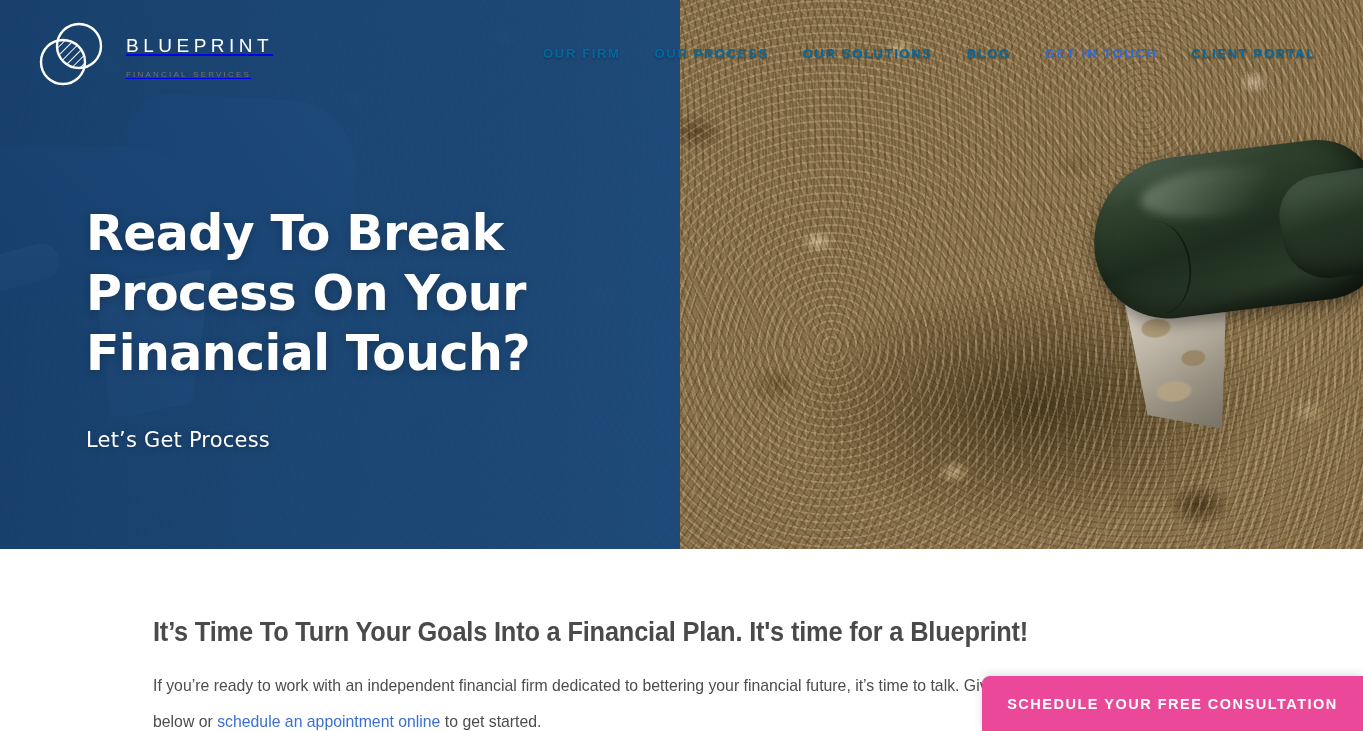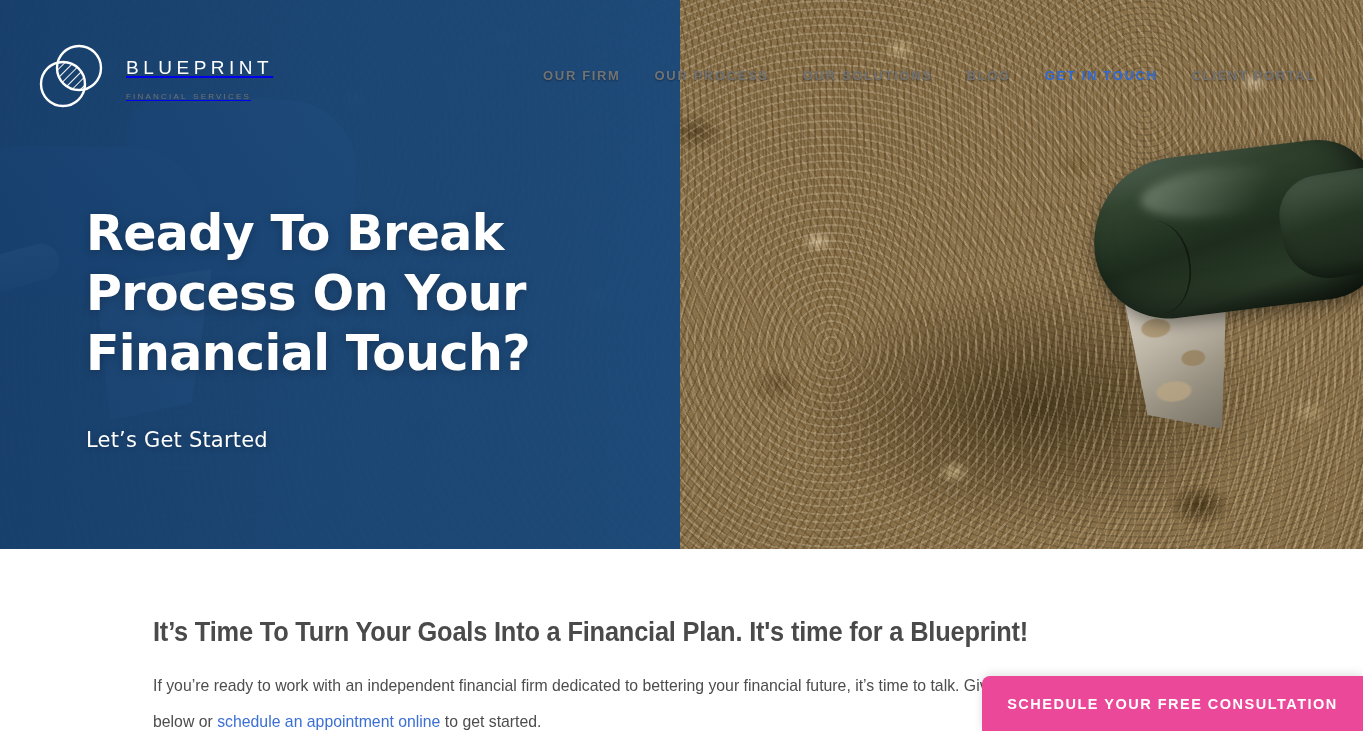--- a/index.html
+++ b/index.html
@@ -235,21 +235,20 @@
 
   
   .header {
     position: absolute;
     top: 0; left: 0;
     width: 1363px;
     height: 104px;
     z-index: 40;
     display: flex;
     align-items: center;
-    margin-top: 22px;
   }
   .brand {
     position: absolute;
     left: 36px;
     top: 18px;
     display: flex;
     align-items: center;
     gap: 18px;
     cursor: pointer;
   }
@@ -283,21 +282,21 @@
 
   .nav {
     position: absolute;
     right: 30px;
     top: 42px;
     display: flex;
     align-items: center;
     gap: 0px;
   }
   .nav-item {
-    color: #737373;
+    color: #0369a1;
     font-size: 13px;
     font-weight: 700;
     letter-spacing: 1.65px;
     text-transform: uppercase;
     text-decoration: none;
     padding: 4px 17px;
     white-space: nowrap;
     cursor: pointer;
     text-shadow: 0 1px 2px rgba(0,0,0,.35);
   }
@@ -428,21 +427,21 @@
       <div class="blue-flat"></div>
       <div class="blue-overlay"></div>
     </div>
 
     <div class="hero-copy">
       <h1 class="hero-title">
         <span>Ready To Break</span><br>
         <span>Process On Your</span><br>
         <span>Financial Touch?</span>
       </h1>
-      <div class="hero-sub">Let’s Get Started</div>
+      <div class="hero-sub">Let’s Get Process</div>
     </div>
   </section>
 
   <header class="header">
 
     <a class="brand" href="#">
       <span class="brand-mark">
         <svg width="72" height="72" viewBox="0 0 72 72" aria-hidden="true">
           <defs>
             <pattern id="hatch" width="6" height="6" patternUnits="userSpaceOnUse" patternTransform="rotate(45)">

